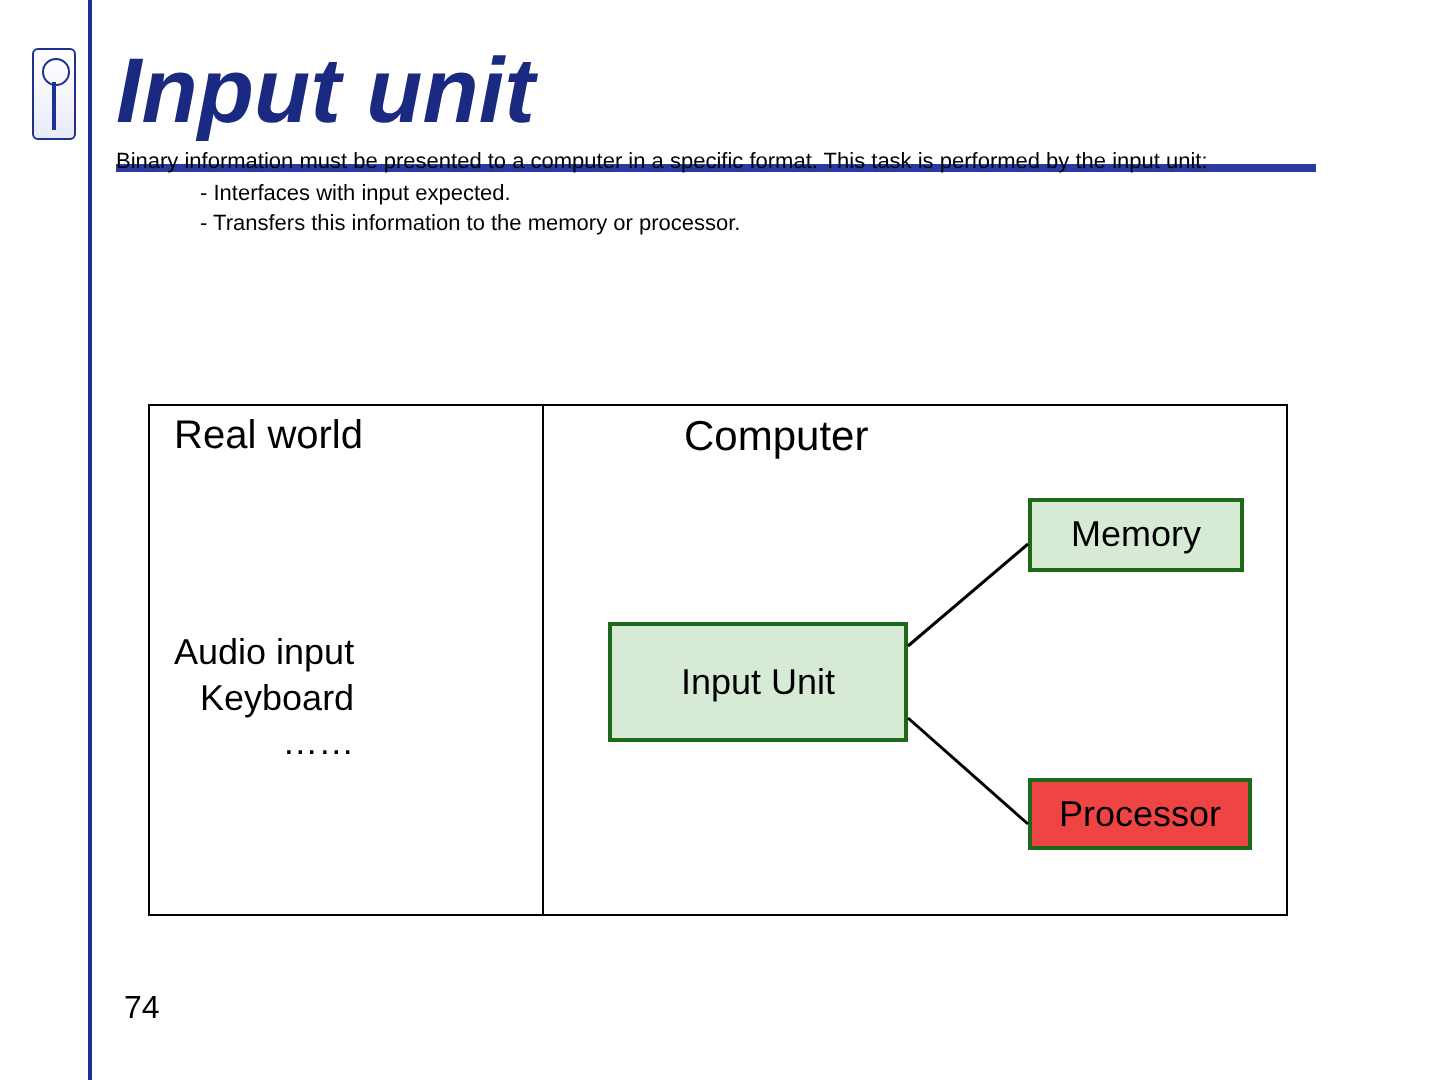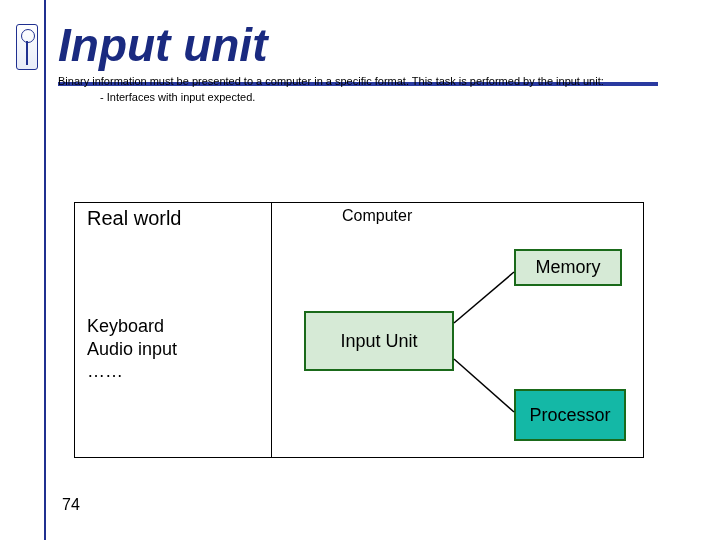--- a/index.html
+++ b/index.html
@@ -39,58 +39,58 @@
   }
 
   .body-text {
     position: absolute; left: 58px; top: 74px; width: 630px;
     font-size: 11px; line-height: 1.3; color: #000;
   }
   .body-text .lead { margin-bottom: 2px; }
   .body-text .bul { margin-left: 42px; }
 
   .diagram {
-    position: absolute; left: 74px; top: 202px; width: 570px; height: 256px;
+    position: absolute; left: 74px; top: 202px; width: 570px; height: 256px; text-align: right;
   }
   .real-world {
     position: absolute; left: 0; top: 0; width: 198px; height: 256px;
     border: 1px solid #000; background: #fff;
   }
   .computer {
     position: absolute; left: 198px; top: 0; width: 372px; height: 256px;
     border: 1px solid #000; border-left: none; background: #fff;
   }
   .lbl-realworld {
     position: absolute; left: 12px; top: 4px; font-size: 20px; color:#000;
     font-family: "Comic Sans MS", sans-serif;
   }
   .lbl-computer {
-    position: absolute; left: 70px; top: 4px; font-size: 16px; color:#000;
+    position: absolute; left: 70px; top: 4px; font-size: 21px; color:#000;
     font-family: "Comic Sans MS", sans-serif;
   }
   .inputs-text {
     position: absolute; left: 12px; top: 112px; font-size: 18px; color:#000;
     line-height: 1.25;
     font-family: "Comic Sans MS", sans-serif;
   }
   .box-inputunit {
     position: absolute; left: 32px; top: 108px; width: 150px; height: 60px;
     border: 2px solid #1a6a1a; background: #d6ead6;
     display:flex; align-items:center; justify-content:center;
     font-size: 18px; color:#000;
   }
   .box-memory {
     position: absolute; left: 242px; top: 46px; width: 108px; height: 37px;
     border: 2px solid #1a6a1a; background: #d6ead6;
     display:flex; align-items:center; justify-content:center;
     font-size: 18px; color:#000;
   }
   .box-processor {
-    position: absolute; left: 242px; top: 186px; width: 112px; height: 52px;
-    border: 2px solid #1a6a1a; background: #14b8a6;
+    position: absolute; left: 242px; top: 186px; width: 112px; height: 36px;
+    border: 2px solid #1a6a1a; background: #ef4444;
     display:flex; align-items:center; justify-content:center;
     font-size: 18px; color:#000;
   }
   svg.connectors { position: absolute; left:0; top:0; width:372px; height:256px; }
 
   .pagenum {
     position: absolute; left: 62px; top: 496px; font-size: 16px; color:#000;
     font-family: "Comic Sans MS", sans-serif;
   }
 </style>
@@ -99,28 +99,29 @@
 
 <div class="sidebar-line"></div>
 <div class="sidebar-icon"></div>
 
 <div class="title">Input unit</div>
 <div class="title-rule"></div>
 
 <div class="body-text">
   <div class="lead">Binary information must be presented to a computer in a specific format. This task is performed by the input unit:</div>
   <div class="bul">- Interfaces with input expected.</div>
+  <div class="bul">- Transfers this information to the memory or processor.</div>
 </div>
 
 <div class="diagram">
   <div class="real-world">
     <div class="lbl-realworld">Real world</div>
     <div class="inputs-text">
+      <div>Audio input</div>
       <div>Keyboard</div>
-      <div>Audio input</div>
       <div>……</div>
     </div>
   </div>
   <div class="computer">
     <div class="lbl-computer">Computer</div>
     <div class="box-inputunit">
       <span>Input Unit</span>
     </div>
     <div class="box-memory">
       <span>Memory</span>

